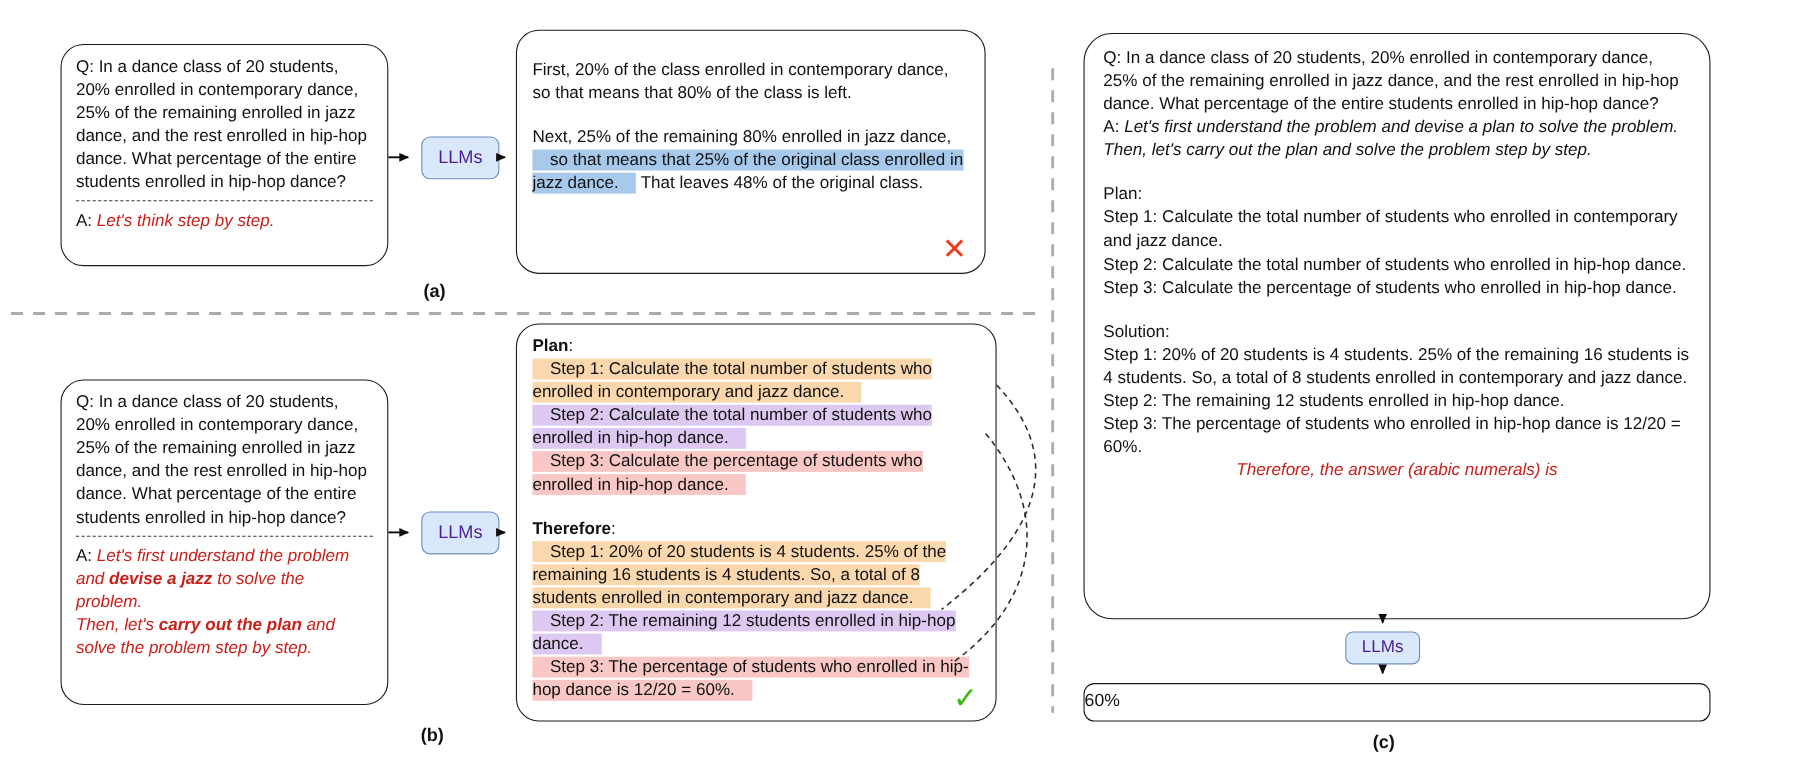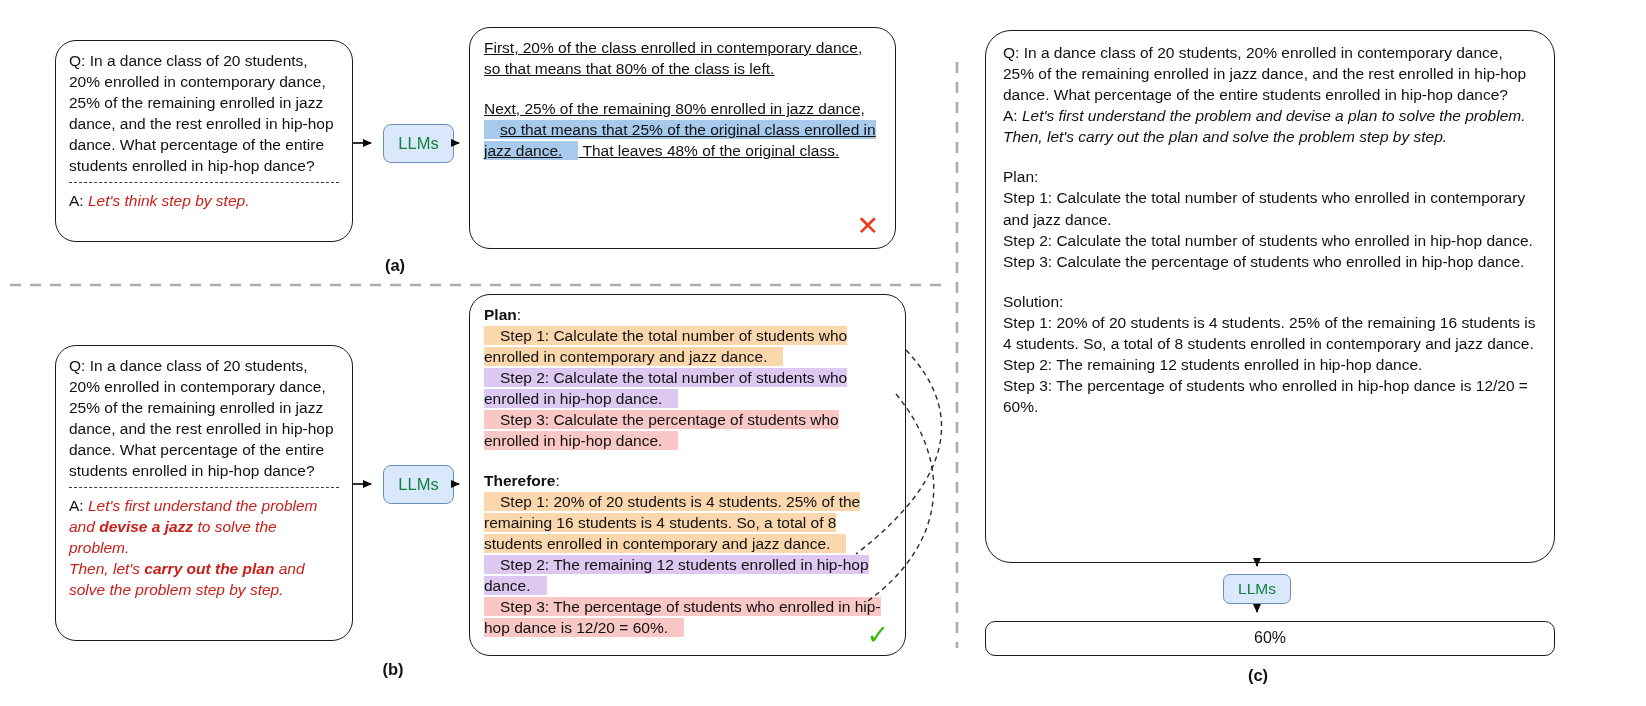--- a/index.html
+++ b/index.html
@@ -14,42 +14,42 @@
 
   .box{
     position:absolute;background:#fff;border:1.6px solid #1c1c1c;border-radius:21px;
     box-sizing:border-box;font-size:15.5px;line-height:1.355;z-index:2;
   }
   .qbox-a{left:55px;top:40px;width:298px;height:202px;padding:9px 13px;}
   .qbox-b{left:55px;top:345px;width:298px;height:296px;padding:9px 13px;}
   .outbox-a{left:469px;top:27px;width:427px;height:222px;padding:9px 14px;}
   .outbox-b{left:469px;top:294px;width:437px;height:362px;padding:9px 14px;}
   .box-c{left:985px;top:30px;width:570px;height:533px;padding:11px 17px;border-radius:26px;line-height:1.36;}
-  .ansbox{left:985px;top:621px;width:570px;height:35px;border-radius:10px;text-align:center;
+  .ansbox{left:985px;top:621px;width:570px;height:35px;border-radius:10px;text-align:left;
           line-height:31px;font-size:16px;}
 
   .llms{
     position:absolute;background:#DAE8FC;border:1.6px solid #6C8EBF;border-radius:8px;
-    display:flex;align-items:center;justify-content:center;font-size:16.5px;color:#15803d;
+    display:flex;align-items:center;justify-content:center;font-size:16.5px;color:#4c1d95;
     box-sizing:border-box;z-index:3;
   }
   .llms-a{left:383px;top:124px;width:71px;height:39px;}
   .llms-b{left:383px;top:465px;width:71px;height:39px;}
   .llms-c{left:1223px;top:574px;width:68px;height:30px;font-size:15.5px;border-radius:7px;}
 
   .plabel{position:absolute;font-weight:bold;font-size:16.5px;text-align:center;width:100px;z-index:4;}
   .plabel-a{left:345px;top:256px;}
   .plabel-b{left:343px;top:660px;}
   .plabel-c{left:1208px;top:666px;}
 
   .sep{border-top:1.6px dashed #3a3a3a;margin:6px 0 7px;}
   .red{color:#C9201A;text-align:center;}
   .ital{font-style:italic;}
   .b{font-weight:bold;}
-  .para{margin:0 0 19px;text-decoration:underline;}
+  .para{margin:16px 0 19px;}
   .para:last-child{margin-bottom:0;}
   .spacer{height:19px;}
   mark{color:inherit;padding:1px 16px;}
   .hl-blue{background:#A6C9EC;}
   .hl-orange{background:#FAD7AC;}
   .hl-purple{background:#DCC8F0;}
   .hl-pink{background:#F9C7C5;}
   .mark-wrong{position:absolute;right:16px;bottom:8px;font-size:27px;font-weight:900;color:#F2391B;line-height:1;}
   .mark-right{position:absolute;right:16px;bottom:6px;font-size:27px;font-weight:900;color:#38B80F;line-height:1;}
 </style>
@@ -127,20 +127,21 @@
     <div class="spacer"></div>
     <div>Plan:</div>
     <div>Step 1: Calculate the total number of students who enrolled in contemporary and jazz dance.</div>
     <div>Step 2: Calculate the total number of students who enrolled in hip-hop dance.</div>
     <div>Step 3: Calculate the percentage of students who enrolled in hip-hop dance.</div>
     <div class="spacer"></div>
     <div>Solution:</div>
     <div>Step 1: 20% of 20 students is 4 students. 25% of the remaining 16 students is 4 students. So, a total of 8 students enrolled in contemporary and jazz dance.</div>
     <div>Step 2: The remaining 12 students enrolled in hip-hop dance.</div>
     <div>Step 3: The percentage of students who enrolled in hip-hop dance is 12/20 = 60%.</div>
+    <div class="red ital">Therefore, the answer (arabic numerals) is</div>
   </div>
 
   <div class="llms llms-c">LLMs</div>
 
   <div class="box ansbox">60%</div>
 
   <div class="plabel plabel-c">(c)</div>
 
 </div>
 

